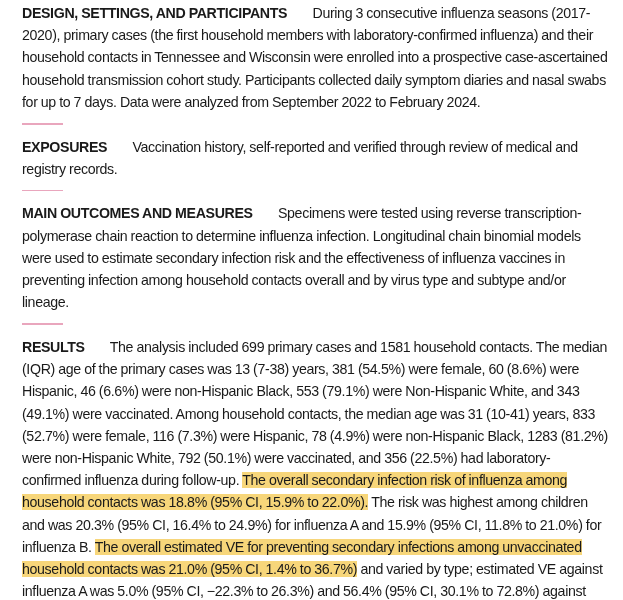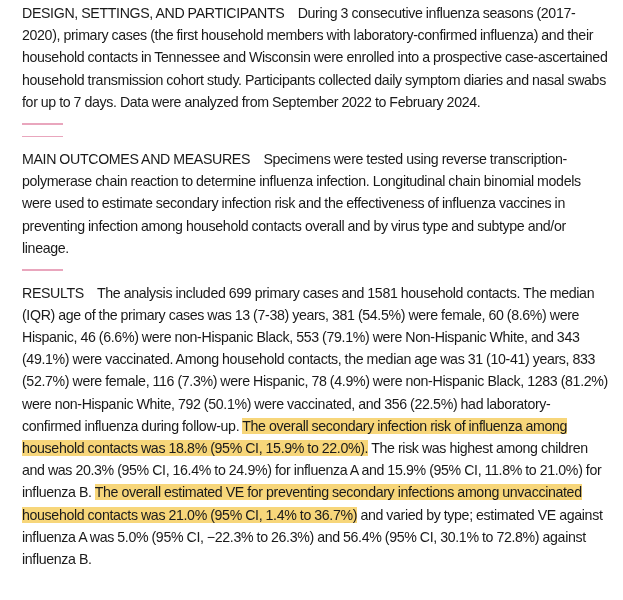--- a/index.html
+++ b/index.html
@@ -9,36 +9,37 @@
       color: #1a1a1a;
     }
     .abstract { padding: 2px 14px 0 22px; }
     .section {
       font-size: 14.2px;
       line-height: 22.2px;
       letter-spacing: -0.35px;
       word-spacing: -0.3px;
       margin: 0;
     }
-    .label { font-weight: normal; margin-right: 10px; }
+    .label { font-weight: bold; margin-right: 22px; }
     .sep {
       width: 41px; height: 1.5px; background: #e9a6bd;
       margin: 10px 0 11px 0;
     }
     .hl { background: #f7d67a; }
   </style>
 </head>
 <body>
 
 <div class="abstract">
 
   <p class="section"><span class="label">DESIGN, SETTINGS, AND PARTICIPANTS</span> <span>During 3 consecutive influenza seasons (2017-2020), primary cases (the first household members with laboratory-confirmed influenza) and their household contacts in Tennessee and Wisconsin were enrolled into a prospective case-ascertained household transmission cohort study. Participants collected daily symptom diaries and nasal swabs for up to 7 days. Data were analyzed from September 2022 to February 2024.</span></p>
 
   <div class="sep"></div>
 
+  <p class="section"><span class="label">EXPOSURES</span> <span>Vaccination history, self-reported and verified through review of medical and registry records.</span></p>
 
   <div class="sep"></div>
 
   <p class="section"><span class="label">MAIN OUTCOMES AND MEASURES</span> <span>Specimens were tested using reverse transcription-polymerase chain reaction to determine influenza infection. Longitudinal chain binomial models were used to estimate secondary infection risk and the effectiveness of influenza vaccines in preventing infection among household contacts overall and by virus type and subtype and/or lineage.</span></p>
 
   <div class="sep"></div>
 
   <p class="section"><span class="label">RESULTS</span> <span>The analysis included 699 primary cases and 1581 household contacts. The median (IQR) age of the primary cases was 13 (7-38) years, 381 (54.5%) were female, 60 (8.6%) were Hispanic, 46 (6.6%) were non-Hispanic Black, 553 (79.1%) were Non-Hispanic White, and 343 (49.1%) were vaccinated. Among household contacts, the median age was 31 (10-41) years, 833 (52.7%) were female, 116 (7.3%) were Hispanic, 78 (4.9%) were non-Hispanic Black, 1283 (81.2%) were non-Hispanic White, 792 (50.1%) were vaccinated, and 356 (22.5%) had laboratory-confirmed influenza during follow-up.</span> <span class="hl">The overall secondary infection risk of influenza among household contacts was 18.8% (95% CI, 15.9% to 22.0%).</span> <span>The risk was highest among children and was 20.3% (95% CI, 16.4% to 24.9%) for influenza A and 15.9% (95% CI, 11.8% to 21.0%) for influenza B.</span> <span class="hl">The overall estimated VE for preventing secondary infections among unvaccinated household contacts was 21.0% (95% CI, 1.4% to 36.7%)</span> <span>and varied by type; estimated VE against influenza A was 5.0% (95% CI, −22.3% to 26.3%) and 56.4% (95% CI, 30.1% to 72.8%) against influenza B.</span></p>
 
 </div>

